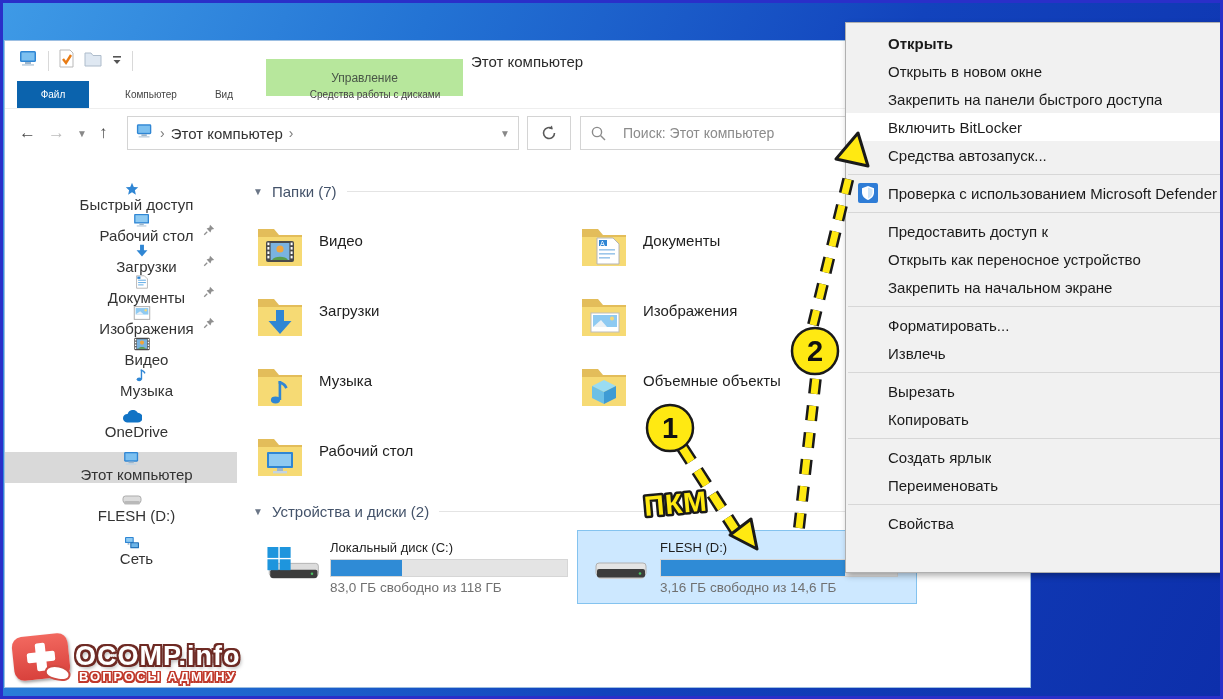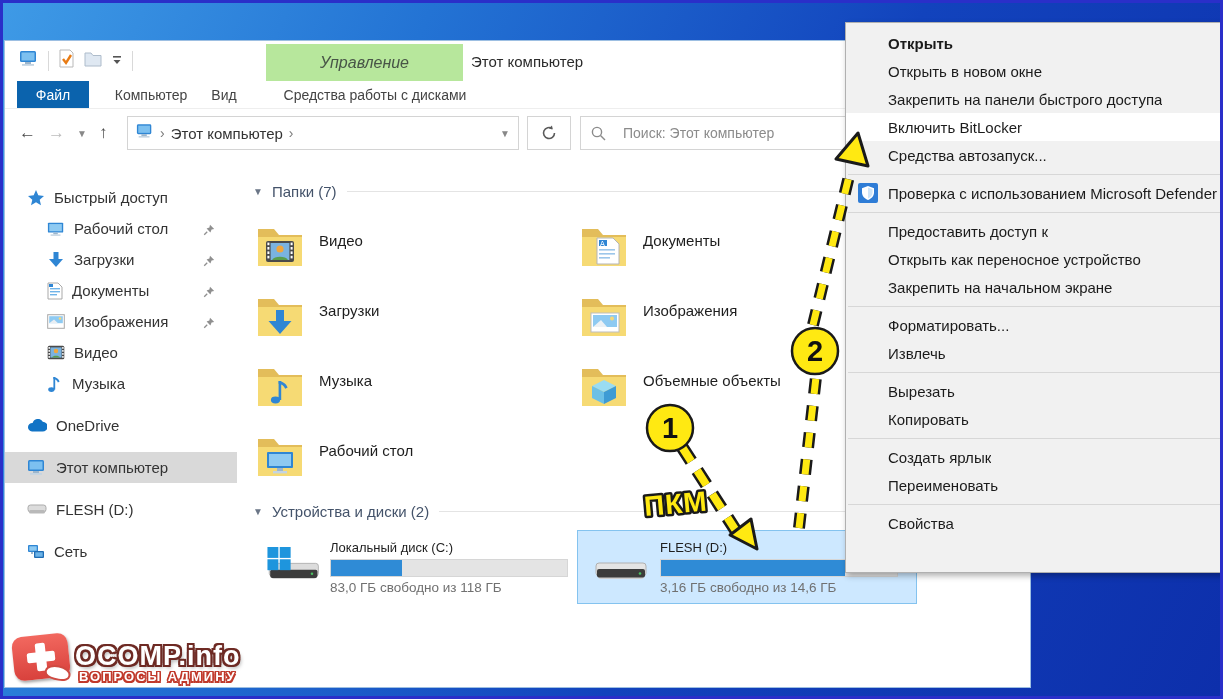--- a/index.html
+++ b/index.html
@@ -5,43 +5,43 @@
   * { margin:0; padding:0; box-sizing:border-box; }
   html,body { width:1223px; height:699px; font-family:"Liberation Sans","DejaVu Sans",sans-serif; }
   .frame { position:relative; width:1223px; height:699px; border:3px solid #2a2fc9; overflow:hidden; background:#0d2fab; }
   .desktop { position:absolute; inset:0; background:linear-gradient(115deg,#3e9ae6 0%,#2373d4 28%,#1243bd 60%,#0d2fab 100%); }
 
   
   .window { position:absolute; left:1px; top:37px; width:1027px; height:648px; background:#fff; border:1px solid #9dbfe2; }
   .titlebar { position:relative; height:40px; background:#fff; }
   .qat { position:absolute; left:14px; top:8px; display:flex; align-items:center; gap:9px; }
   .qat .vsep { width:1px; height:20px; background:#d9d9d9; }
-  .ctx-label { position:absolute; left:261px; top:3px; width:197px; height:37px; background:#b7e79c; color:#485547; font-size:16px; display:flex; align-items:center; justify-content:center;font-style:italic; }
+  .ctx-label { position:absolute; left:261px; top:18px; width:197px; height:37px; background:#b7e79c; color:#485547; font-size:12px; display:flex; align-items:center; justify-content:center; }
   .win-title { position:absolute; left:466px; top:12px; font-size:15px; color:#2b2b2b; }
   .tabrow { position:relative; height:28px; display:flex; align-items:stretch; border-bottom:1px solid #eeeeee; }
-  .tab { font-size:14px; color:#444; display:flex; align-items:center; justify-content:center; }
+  .tab { font-size:10px; color:#444; display:flex; align-items:center; justify-content:center; }
   .tab-file { width:72px; margin-left:12px; background:#0b63ad; color:#fff; }
   .tab-computer { width:104px;padding-left:20px; }
   .tab-view { width:62px; }
   .tab-tools { width:220px; margin-left:10px; }
   .addrrow { height:48px; display:flex; align-items:center; padding:0 6px 0 14px; }
   .navbtns { display:flex; align-items:center; gap:12px; width:108px; font-size:17px; color:#4b4b4b; flex-shrink:0; }
   .nav-disabled { color:#bdbdbd; }
   .nav-chev { font-size:10px; color:#888; }
   .boxfield { height:34px; background:#fff; border:1px solid #d4d4d4; display:flex; align-items:center; font-size:15px; color:#333; }
   .breadcrumb { width:392px; padding:0 8px; gap:6px; }
   .crumb-sep { color:#7a7a7a; font-size:14px; }
   .spacer { flex:1; }
   .refresh { width:44px; justify-content:center; margin-left:8px; flex-shrink:0; }
   .search { width:268px; margin-left:9px; padding:0 10px; gap:17px; color:#8b8b8b; font-size:14px; flex-shrink:0; }
 
   
   .body { position:absolute; left:0; top:117px; right:0; bottom:0; display:flex; }
   .sidebar { width:232px; padding-top:24px; flex-shrink:0; }
-  .side-item { height:31px; display:flex; align-items:center; font-size:15px; color:#333; padding-left:22px; position:relative; }
+  .side-item { height:31px; display:flex; align-items:center; font-size:15px; color:#333; padding-left:22px; position:relative;flex-direction:column; }
   .side-item.child { padding-left:42px; }
   .side-item.group { margin-top:11px; }
   .side-item.selected { background:#d9d9d9; }
   .side-item .lbl { margin-left:9px; white-space:nowrap; }
   .pin { position:absolute; right:22px; top:9px; }
   .content { flex:1; padding:22px 0 0 16px; overflow:hidden; }
   .sect { display:flex; align-items:center; height:22px; color:#44536a; font-size:15px; }
   .sect .chev { font-size:10px; color:#6b7687; margin-right:9px; }
   .sect .rule { flex:1; border-top:1px solid #e4e4e4; margin-left:10px; margin-right:4px; }
   .folders { margin-top:10px; display:grid; grid-template-columns:324px 324px; grid-auto-rows:70px; }

